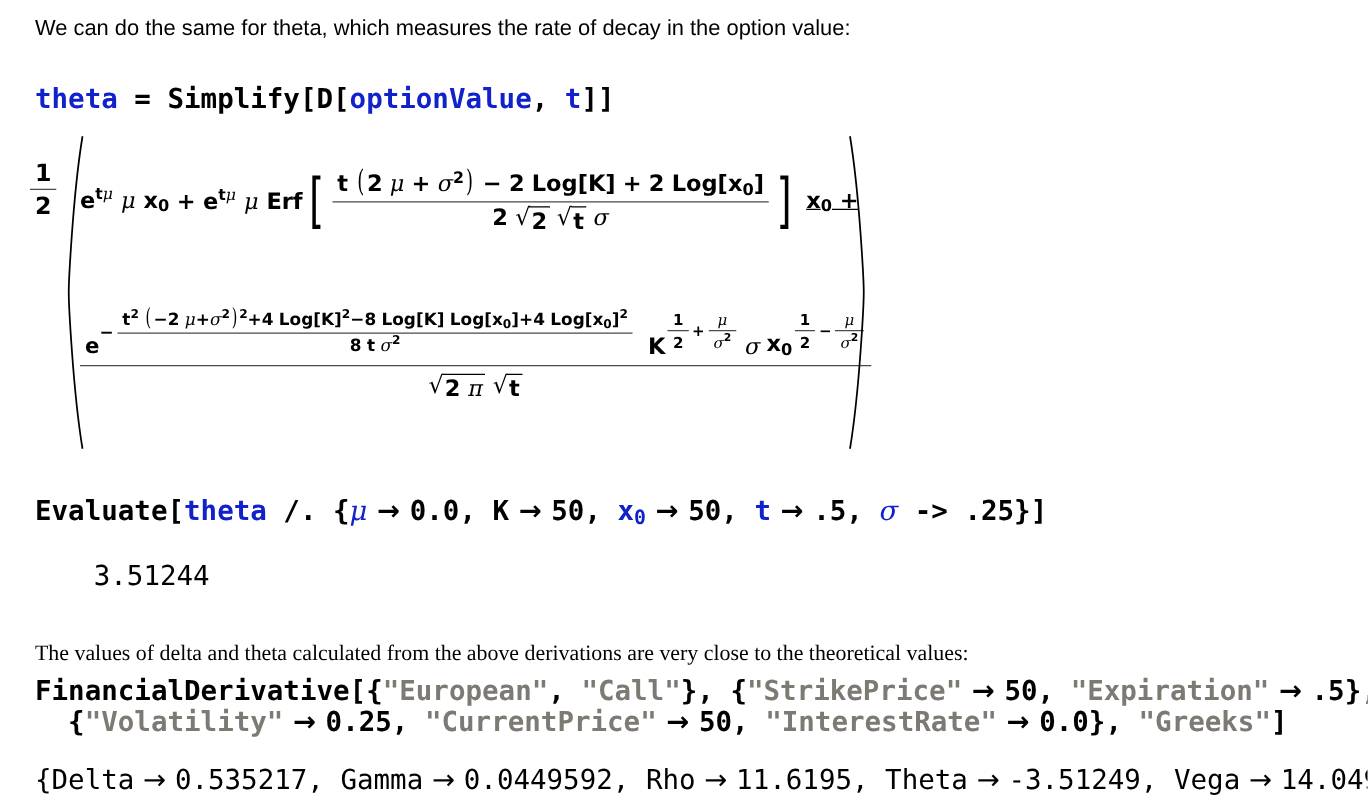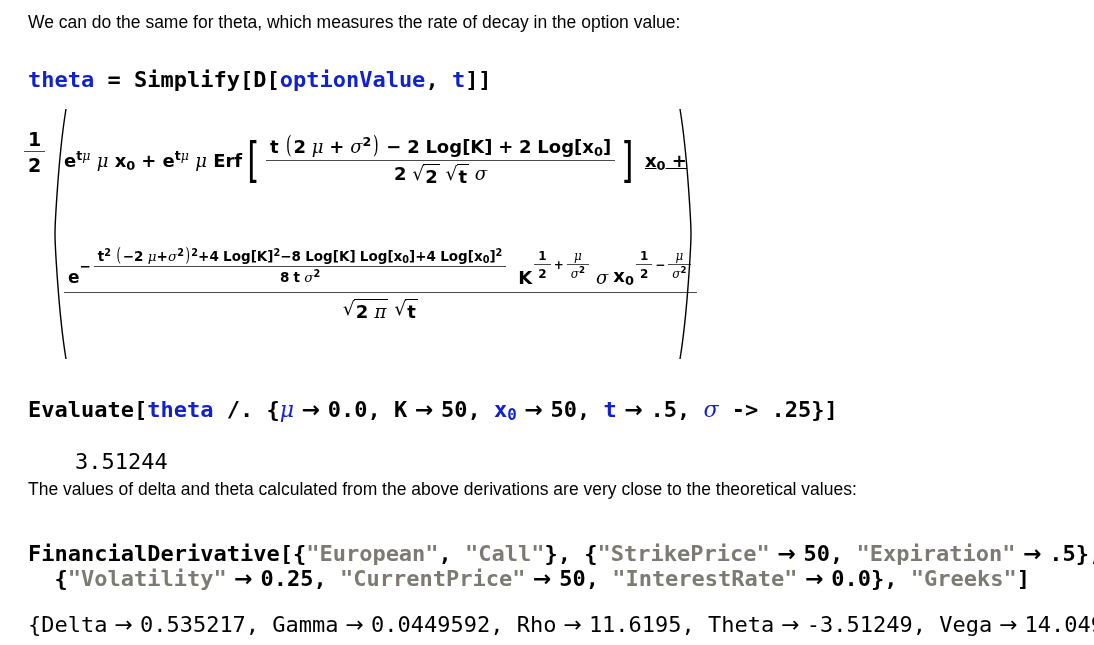--- a/index.html
+++ b/index.html
@@ -244,19 +244,19 @@
     <svg width="16" height="252" viewBox="0 0 16 252" preserveAspectRatio="none">
       <path d="M2 1 C10 50, 13 120, 13 126 C13 132, 10 202, 2 251" fill="none" stroke="#000" stroke-width="1.4"></path>
     </svg>
   </div>
 </div>
 
 <div class="code" style="left:28px; top:393px;"><span class="blk">Evaluate[</span><span class="sym">theta</span><span class="blk"> /. {</span><span class="gk sym">μ</span><span class="blk arrow"> → </span><span class="blk">0.0, K</span><span class="blk arrow"> → </span><span class="blk">50, </span><span class="sym">x<span class="sub0">0</span></span><span class="blk arrow"> → </span><span class="blk">50, </span><span class="sym">t</span><span class="blk arrow"> → </span><span class="blk">.5, </span><span class="gk sym">σ</span><span class="blk"> -&gt; .25}]</span></div>
 
 <div class="code out" style="left:28px; top:445px; font-weight:normal;margin-left:47px;">3.51244</div>
 
-<div class="prose" style="left:28px; top:478px;">The values of delta and theta calculated from the above derivations are very close to the theoretical values:</div>
+<div class="prose" style="left:28px; top:511px;font-family:Liberation Serif, serif;">The values of delta and theta calculated from the above derivations are very close to the theoretical values:</div>
 
 <div class="code" style="left:28px; top:537px;"><span class="blk">FinancialDerivative[{</span><span class="str">"European"</span><span class="blk">, </span><span class="str">"Call"</span><span class="blk">}, {</span><span class="str">"StrikePrice"</span><span class="blk arrow"> → </span><span class="blk">50, </span><span class="str">"Expiration"</span><span class="blk arrow"> → </span><span class="blk">.5},</span></div>
 
 <div class="code" style="left:28px; top:562px;"><span class="blk">  {</span><span class="str">"Volatility"</span><span class="blk arrow"> → </span><span class="blk">0.25, </span><span class="str">"CurrentPrice"</span><span class="blk arrow"> → </span><span class="blk">50, </span><span class="str">"InterestRate"</span><span class="blk arrow"> → </span><span class="blk">0.0}, </span><span class="str">"Greeks"</span><span class="blk">]</span></div>
 
 <div class="code out" style="left:28px; top:608px; font-weight:normal;"><span class="blk">{Delta</span><span class="blk arrow" style="font-weight:normal;"> → </span><span class="blk">0.535217, Gamma</span><span class="blk arrow" style="font-weight:normal;"> → </span><span class="blk">0.0449592, Rho</span><span class="blk arrow" style="font-weight:normal;"> → </span><span class="blk">11.6195, Theta</span><span class="blk arrow" style="font-weight:normal;"> → </span><span class="blk">-3.51249, Vega</span><span class="blk arrow" style="font-weight:normal;"> → </span><span class="blk">14.0498}</span></div>
 
 </body></html>

